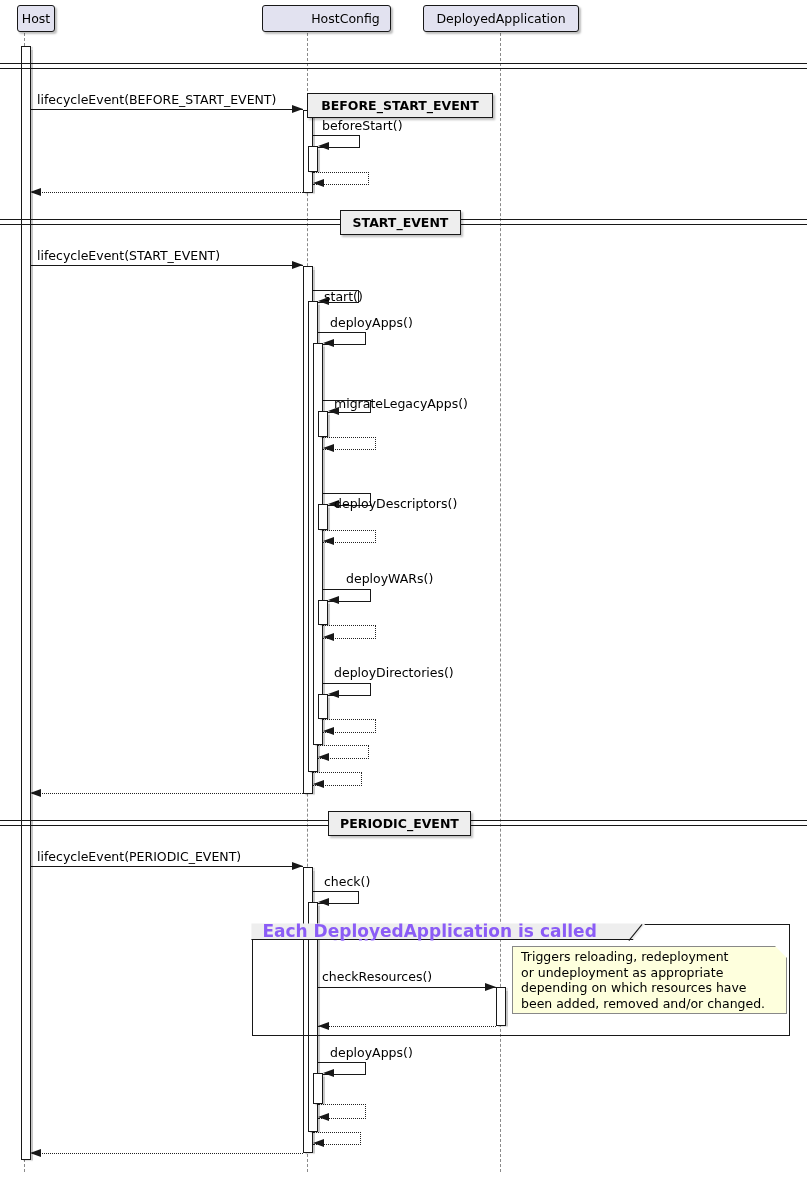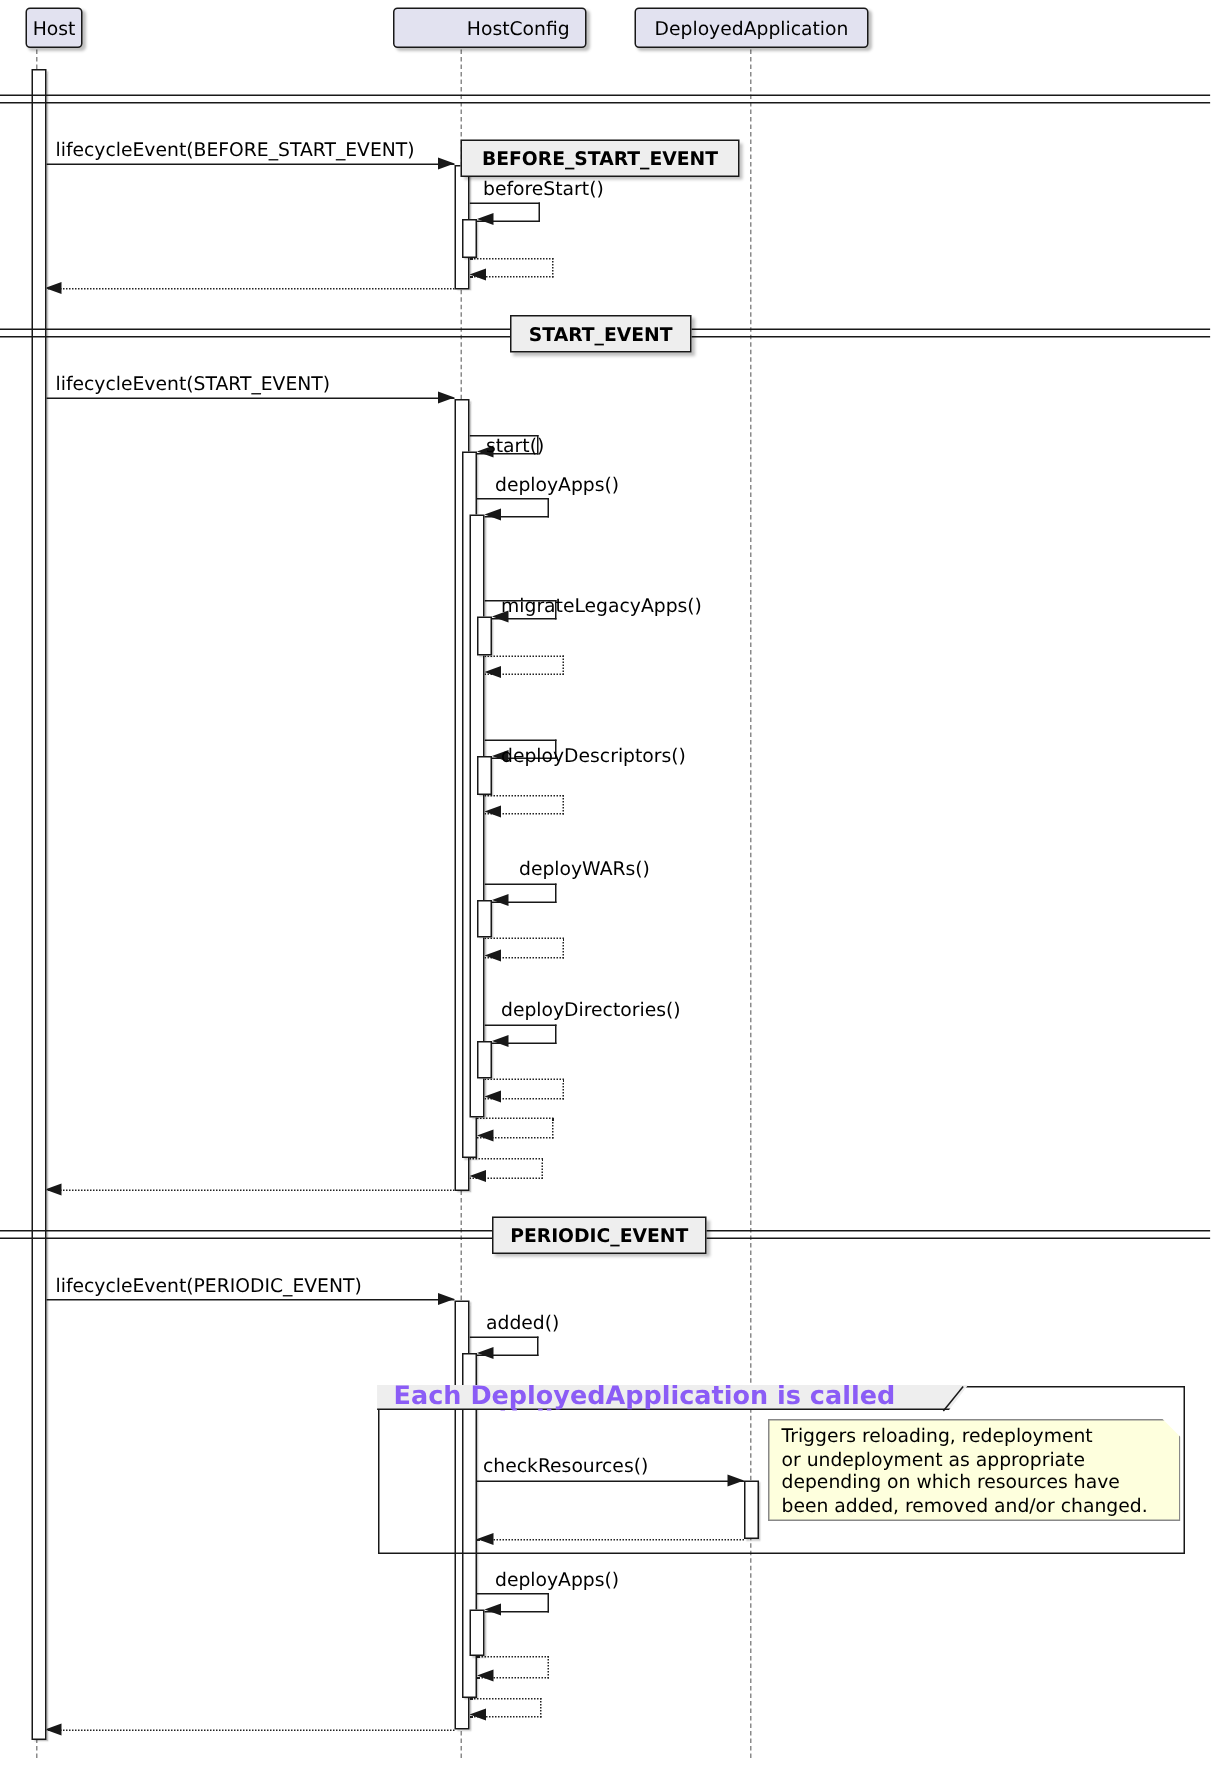--- a/index.html
+++ b/index.html
@@ -171,21 +171,21 @@
   <div class="mlabel" style="left:37px;  top:92px;">lifecycleEvent(BEFORE_START_EVENT)</div>
   <div class="mlabel" style="left:322px; top:118px;">beforeStart()</div>
   <div class="mlabel" style="left:37px;  top:248px;">lifecycleEvent(START_EVENT)</div>
   <div class="mlabel" style="left:324px; top:289px;">start()</div>
   <div class="mlabel" style="left:330px; top:315px;">deployApps()</div>
   <div class="mlabel" style="left:334px; top:396px;">migrateLegacyApps()</div>
   <div class="mlabel" style="left:334px; top:496px;">deployDescriptors()</div>
   <div class="mlabel" style="left:346px; top:571px;">deployWARs()</div>
   <div class="mlabel" style="left:334px; top:665px;">deployDirectories()</div>
   <div class="mlabel" style="left:37px;  top:849px;">lifecycleEvent(PERIODIC_EVENT)</div>
-  <div class="mlabel" style="left:324px; top:874px;">added()</div>
+  <div class="mlabel" style="left:324px; top:874px;">check()</div>
   <div class="mlabel" style="left:322px; top:969px;">checkResources()</div>
   <div class="mlabel" style="left:330px; top:1045px;">deployApps()</div>
 
   <div class="note" style="left:512px; top:946px; width:257px; height:62px;">Triggers reloading, redeployment
 or undeployment as appropriate
 depending on which resources have
 been added, removed and/or changed.</div>
 
 </div>
 

